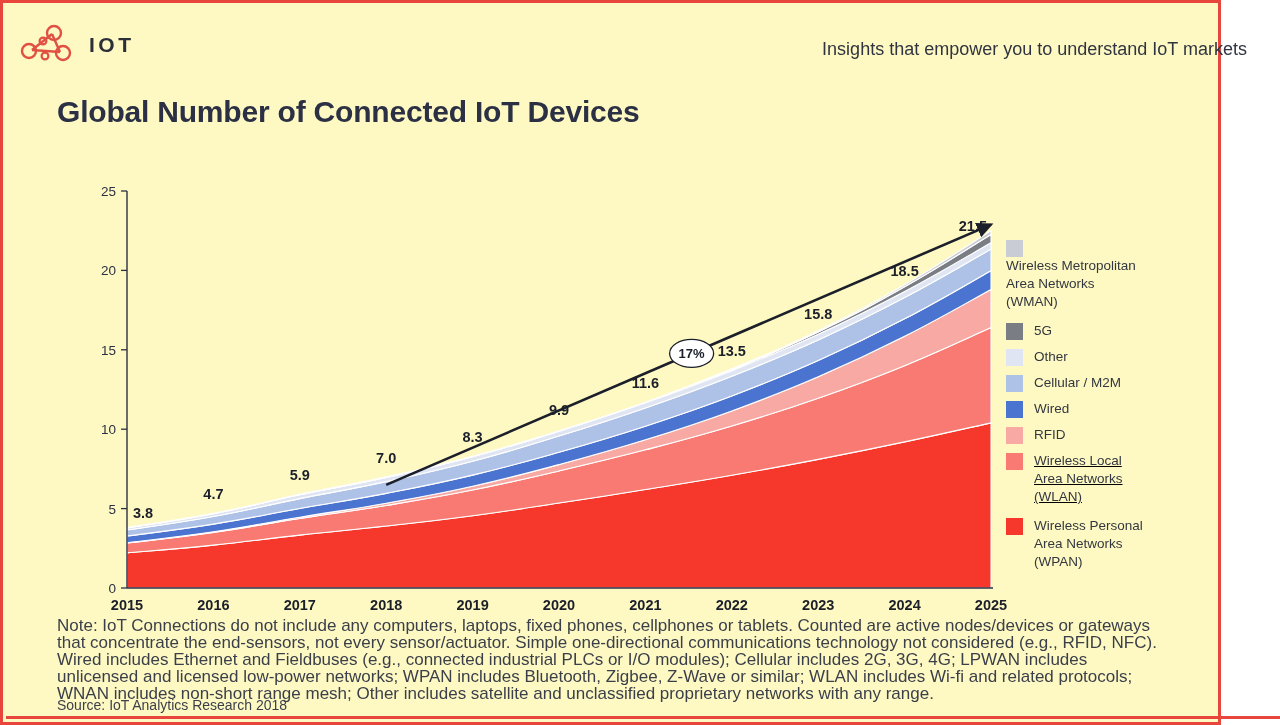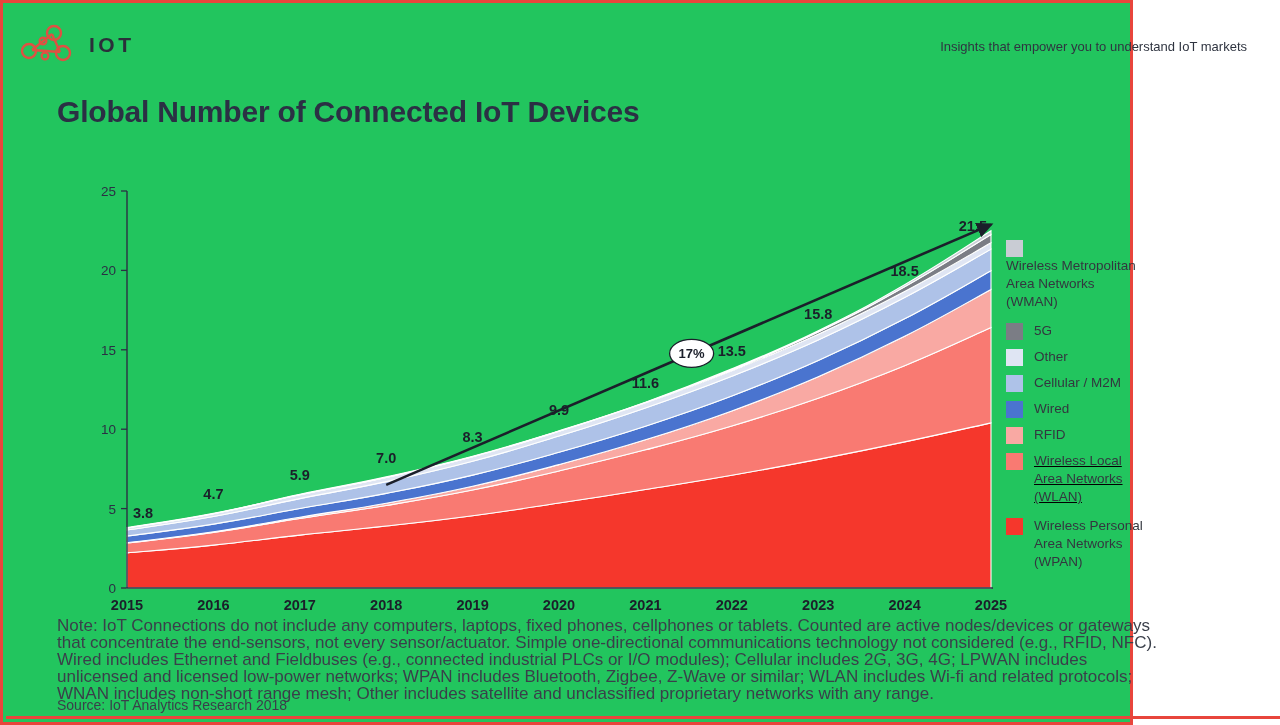--- a/index.html
+++ b/index.html
@@ -4,22 +4,22 @@
 <style>
   * { box-sizing: border-box; margin: 0; padding: 0; }
   html, body {
     width: 1280px; height: 725px;
     background: #ffffff;
     font-family: "Liberation Sans", sans-serif;
     overflow: hidden;
   }
   #page {
     position: relative;
-    width: 1133px; height: 725px;
-    background: #22c55e;
+    width: 1221px; height: 725px;
+    background: #fef9c3;
     border: 3px solid #e8453c;
   }
 
   
   #header {
     position: absolute; left: 0; top: 0;
     width: 1274px; height: 78px;
   }
   #logo-wrap {
     position: absolute; left: 16px; top: 20px;
@@ -30,21 +30,21 @@
   #logo-iot {
     font-size: 21px; font-weight: bold; color: #2b2f3a;
     letter-spacing: 3.5px;
   }
   #logo-analytics {
     font-size: 21px; font-weight: normal; color: #4a4e58;
     letter-spacing: 5.5px; margin-left: 12px;
   }
   #tagline {
     position: absolute; right: 30px; top: 36px;
-    font-size: 13px; color: #2f3440;
+    font-size: 18px; color: #2f3440;
   }
 
   
   #chart-title {
     position: absolute; left: 54px; top: 92px;
     font-size: 30px; font-weight: bold; color: #2b3044;
     letter-spacing: -0.2px;
   }
   #chart-subtitle {
     position: absolute; left: 55px; top: 159px;

